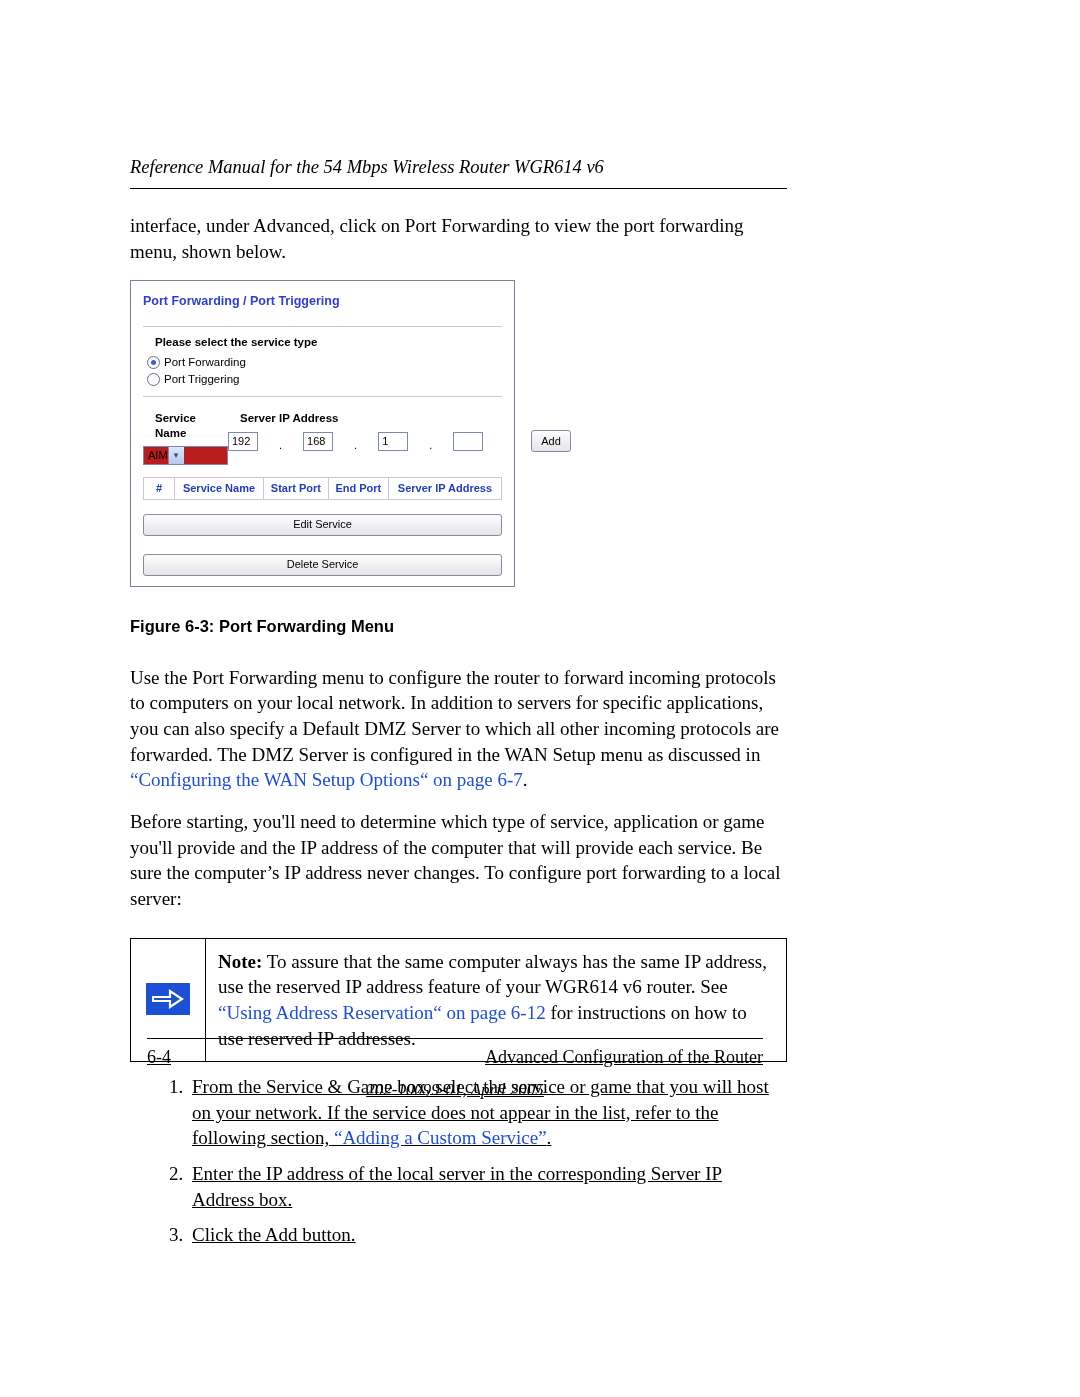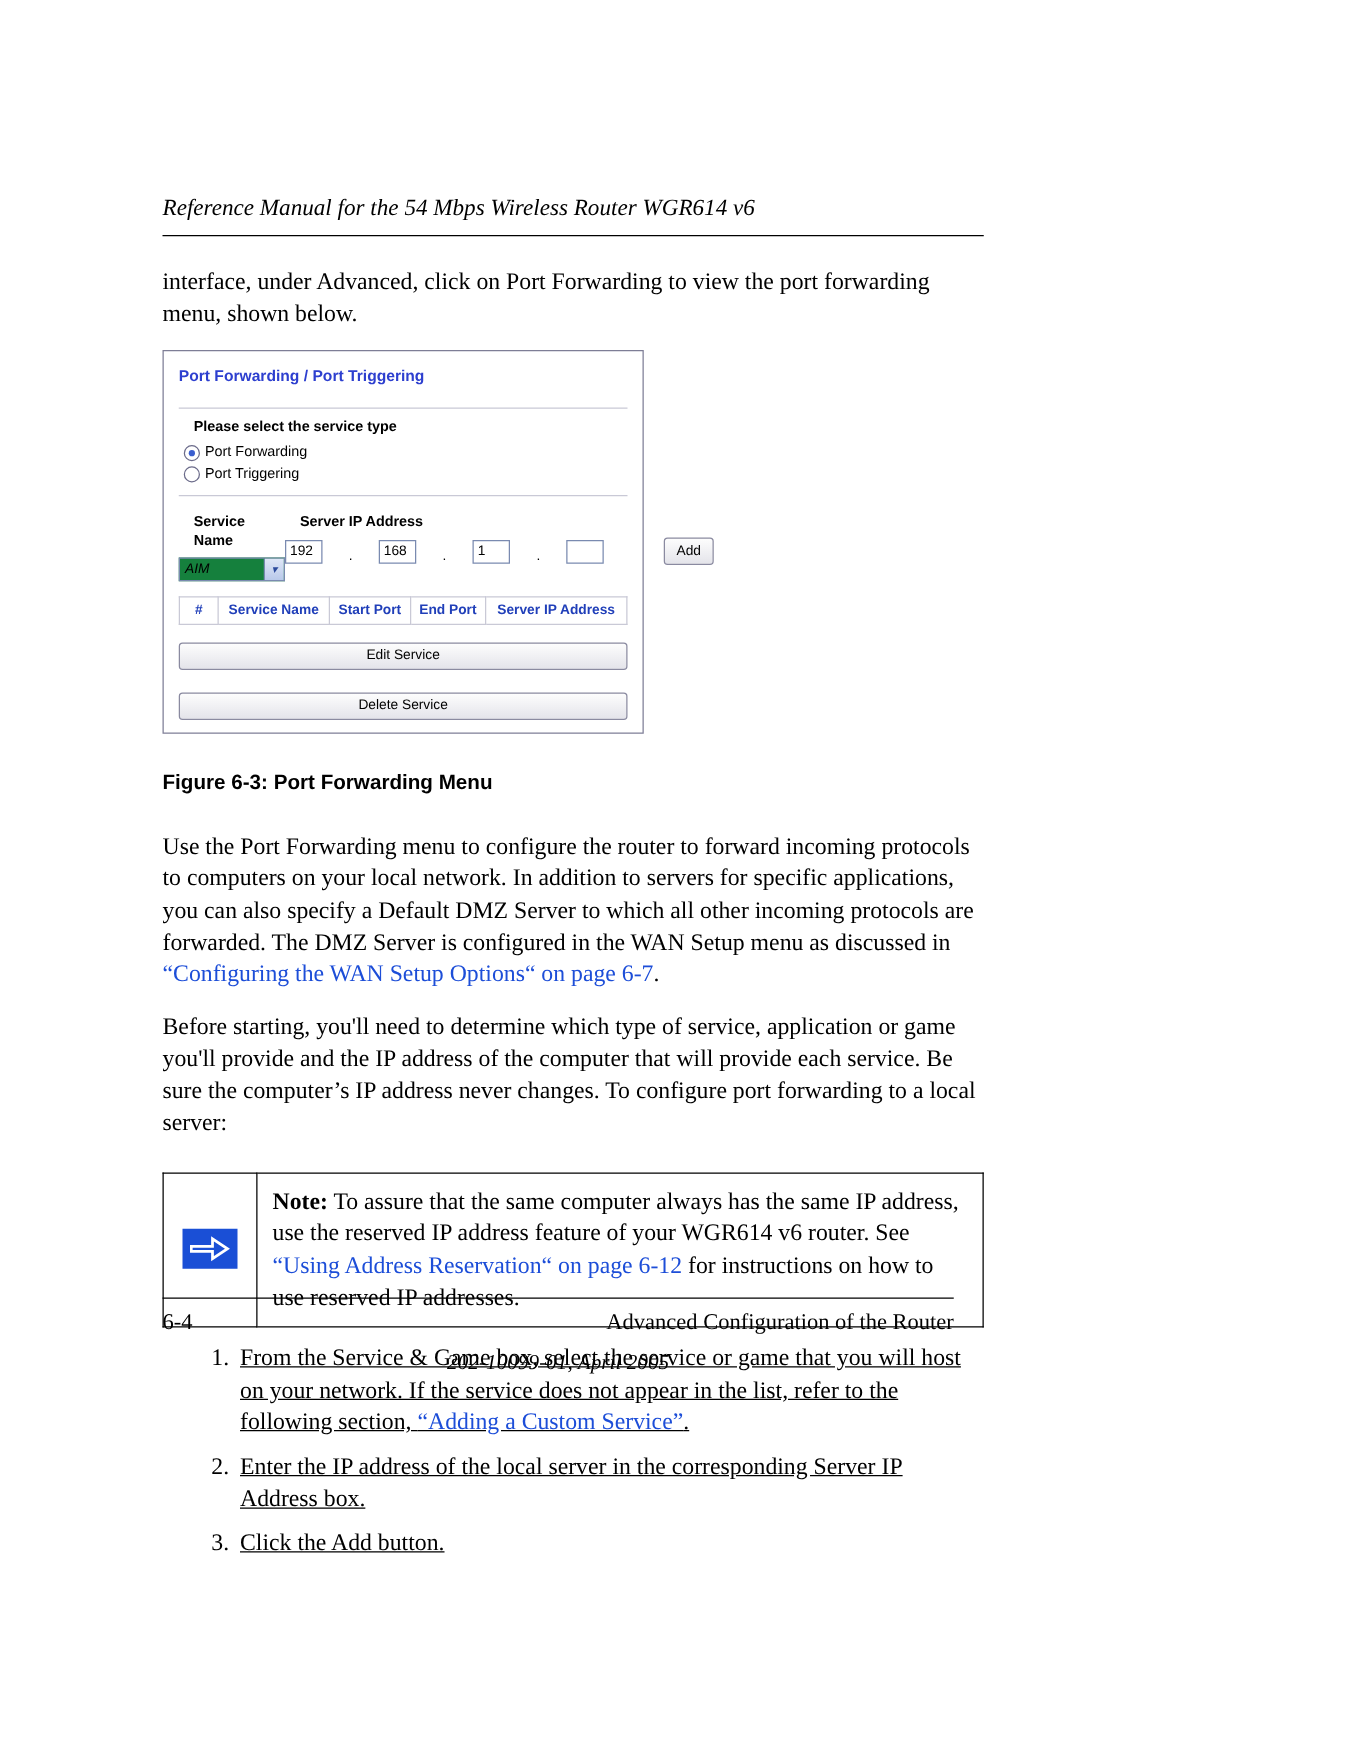--- a/index.html
+++ b/index.html
@@ -90,28 +90,26 @@
     gap: 0;
   }
   .ss-col {
     display: flex;
     flex-direction: column;
   }
   .ss-select {
     width: 85px;
     height: 19px;
     border: 1px solid #7a8ab0;
-    background: #15803d;
-    display: flex;
-    align-items: center;
-    justify-content: space-between;
+    background: #b91c1c;
+    display: flex;
+    align-items: center;
     padding: 0 0 0 4px;
     box-sizing: border-box;
     font-size: 11px;
-    font-style: italic;
   }
   .ss-select-arrow {
     width: 15px;
     height: 17px;
     background: linear-gradient(#dfe7f7, #b9c9ea);
     border-left: 1px solid #7a8ab0;
     display: flex;
     align-items: center;
     justify-content: center;
     color: #2c4a9c;
@@ -234,23 +232,24 @@
     font-size: 18px;
   }
   .footer-docnum {
     text-align: center;
     font-style: italic;
     font-size: 17px;
     margin-top: 10px;
   }
   .footer-block {
     position: absolute;
-    left: 130px;
+    left: 147px;
     right: 130px;
     bottom: 295px;
+    text-decoration: underline;
   }
 </style>
 </head>
 <body>
 
 <div class="page">
   <div class="header-title">Reference Manual for the 54 Mbps Wireless Router WGR614 v6</div>
   <hr class="hr">
 
   <p class="body-para">interface, under Advanced, click on Port Forwarding to view the port forwarding menu, shown below.</p>

